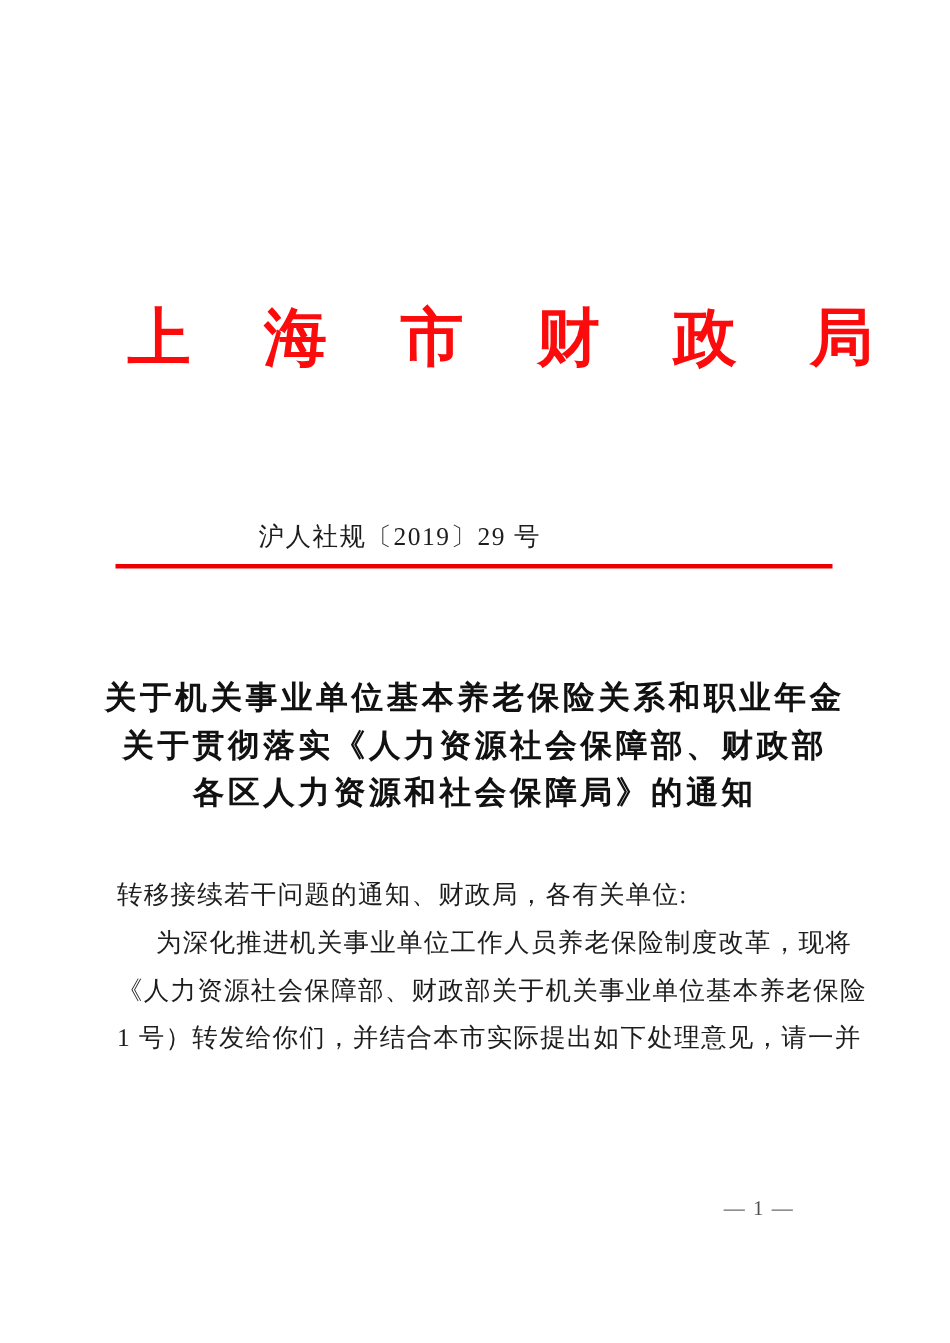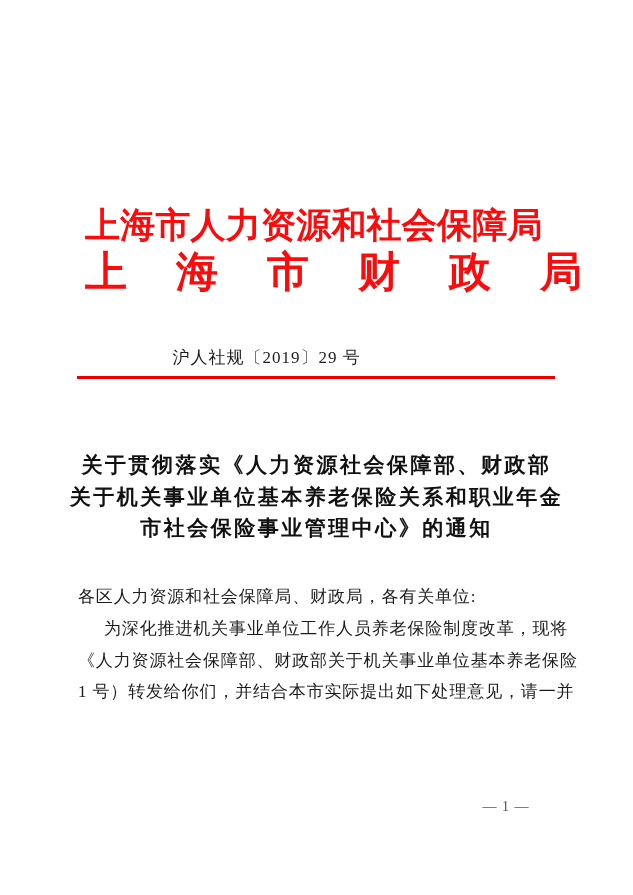--- a/index.html
+++ b/index.html
@@ -68,36 +68,35 @@
     color:var(--pagenum-color,#50504e);
     white-space:nowrap;
   }
 </style>
 </head>
 <body>
 
 <div class="page" style="--header-red: #fb0b0b; --divider-red: #ef0000; --text-color: #1d1d1d; --pagenum-color: #50504e;">
 
   <div class="org-header">
-    <div class="org-line1">上海市人力资源和社会保障局</div>
     <div class="org-line2">上海市财政局</div>
   </div>
 
   <div class="doc-number">沪人社规〔2019〕29 号</div>
 
   <div class="red-divider"></div>
 
   <div class="doc-title">
+    <div class="t-line">关于机关事业单位基本养老保险关系和职业年金</div>
     <div class="t-line">关于贯彻落实《人力资源社会保障部、财政部</div>
-    <div class="t-line">关于机关事业单位基本养老保险关系和职业年金</div>
-    <div class="t-line">市社会保险事业管理中心》的通知</div>
+    <div class="t-line">各区人力资源和社会保障局》的通知</div>
   </div>
 
   <div class="doc-body">
-    <div class="b-line">各区人力资源和社会保障局、财政局，各有关单位:</div>
+    <div class="b-line">转移接续若干问题的通知、财政局，各有关单位:</div>
     <div class="b-line indent">为深化推进机关事业单位工作人员养老保险制度改革，现将</div>
     <div class="b-line">《人力资源社会保障部、财政部关于机关事业单位基本养老保险</div>
     <div class="b-line">1 号）转发给你们，并结合本市实际提出如下处理意见，请一并</div>
   </div>
 
   <div class="page-number">— 1 —</div>
 
 </div>
 
 </body></html>

